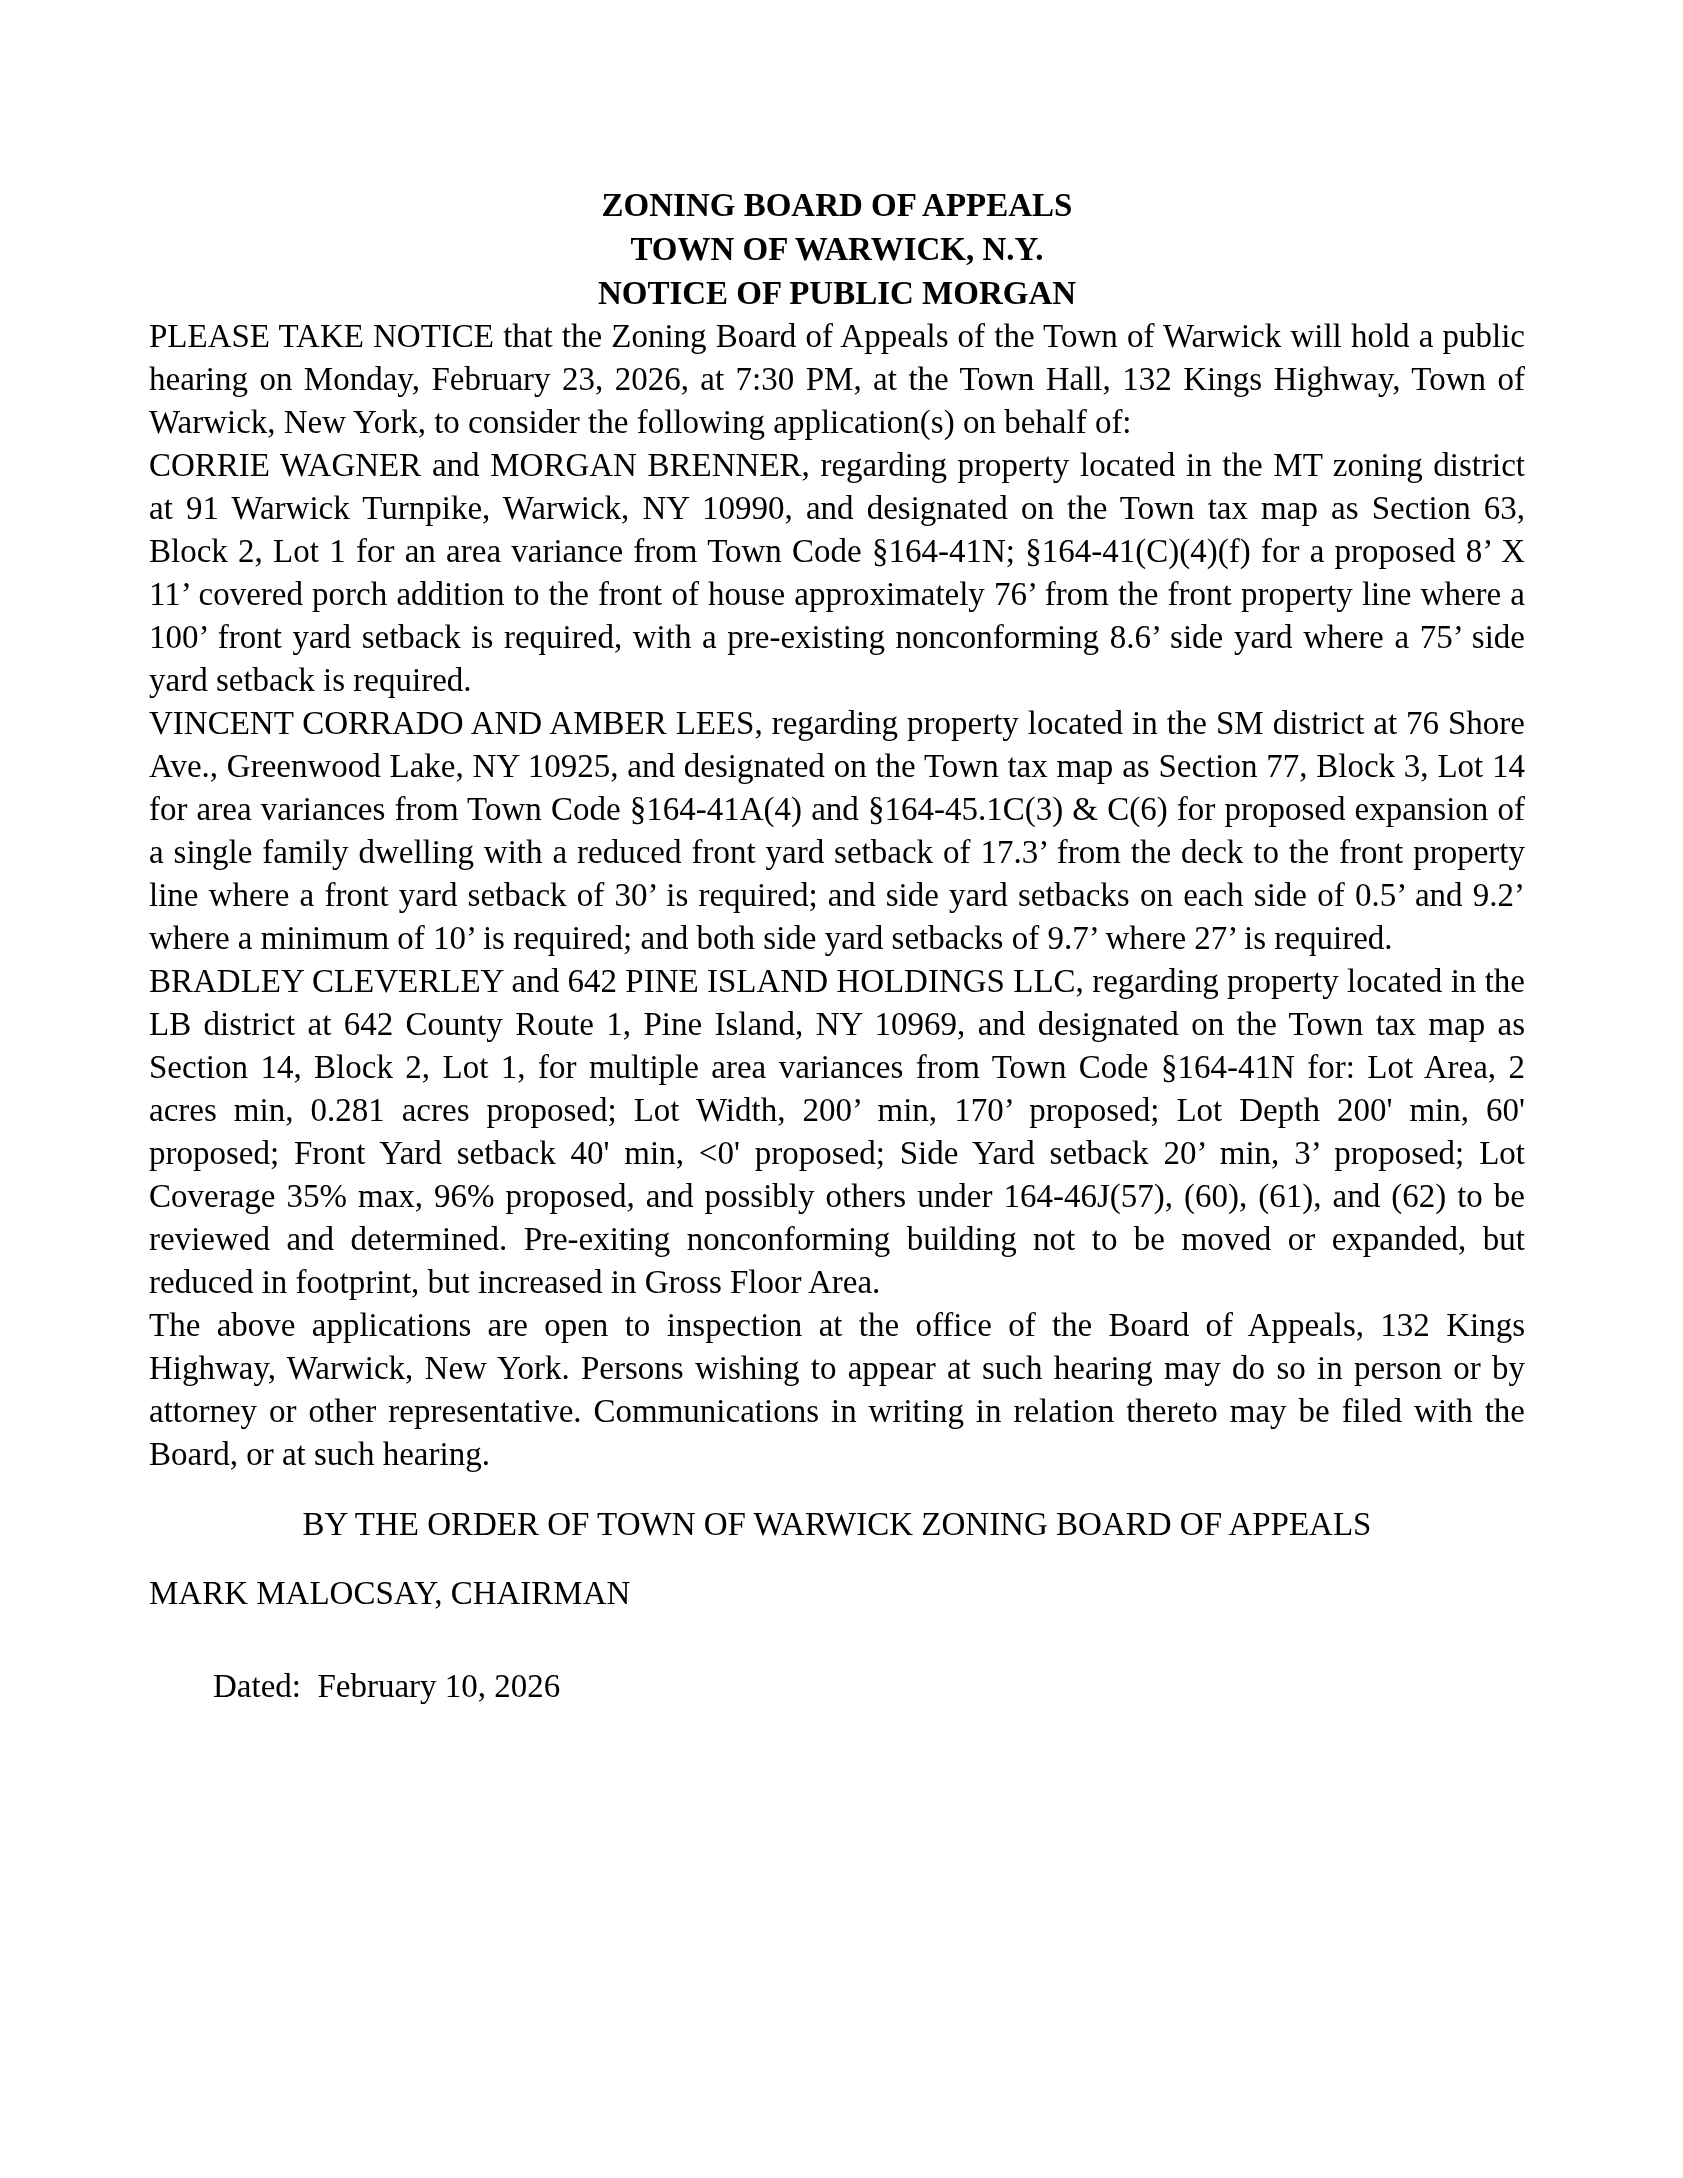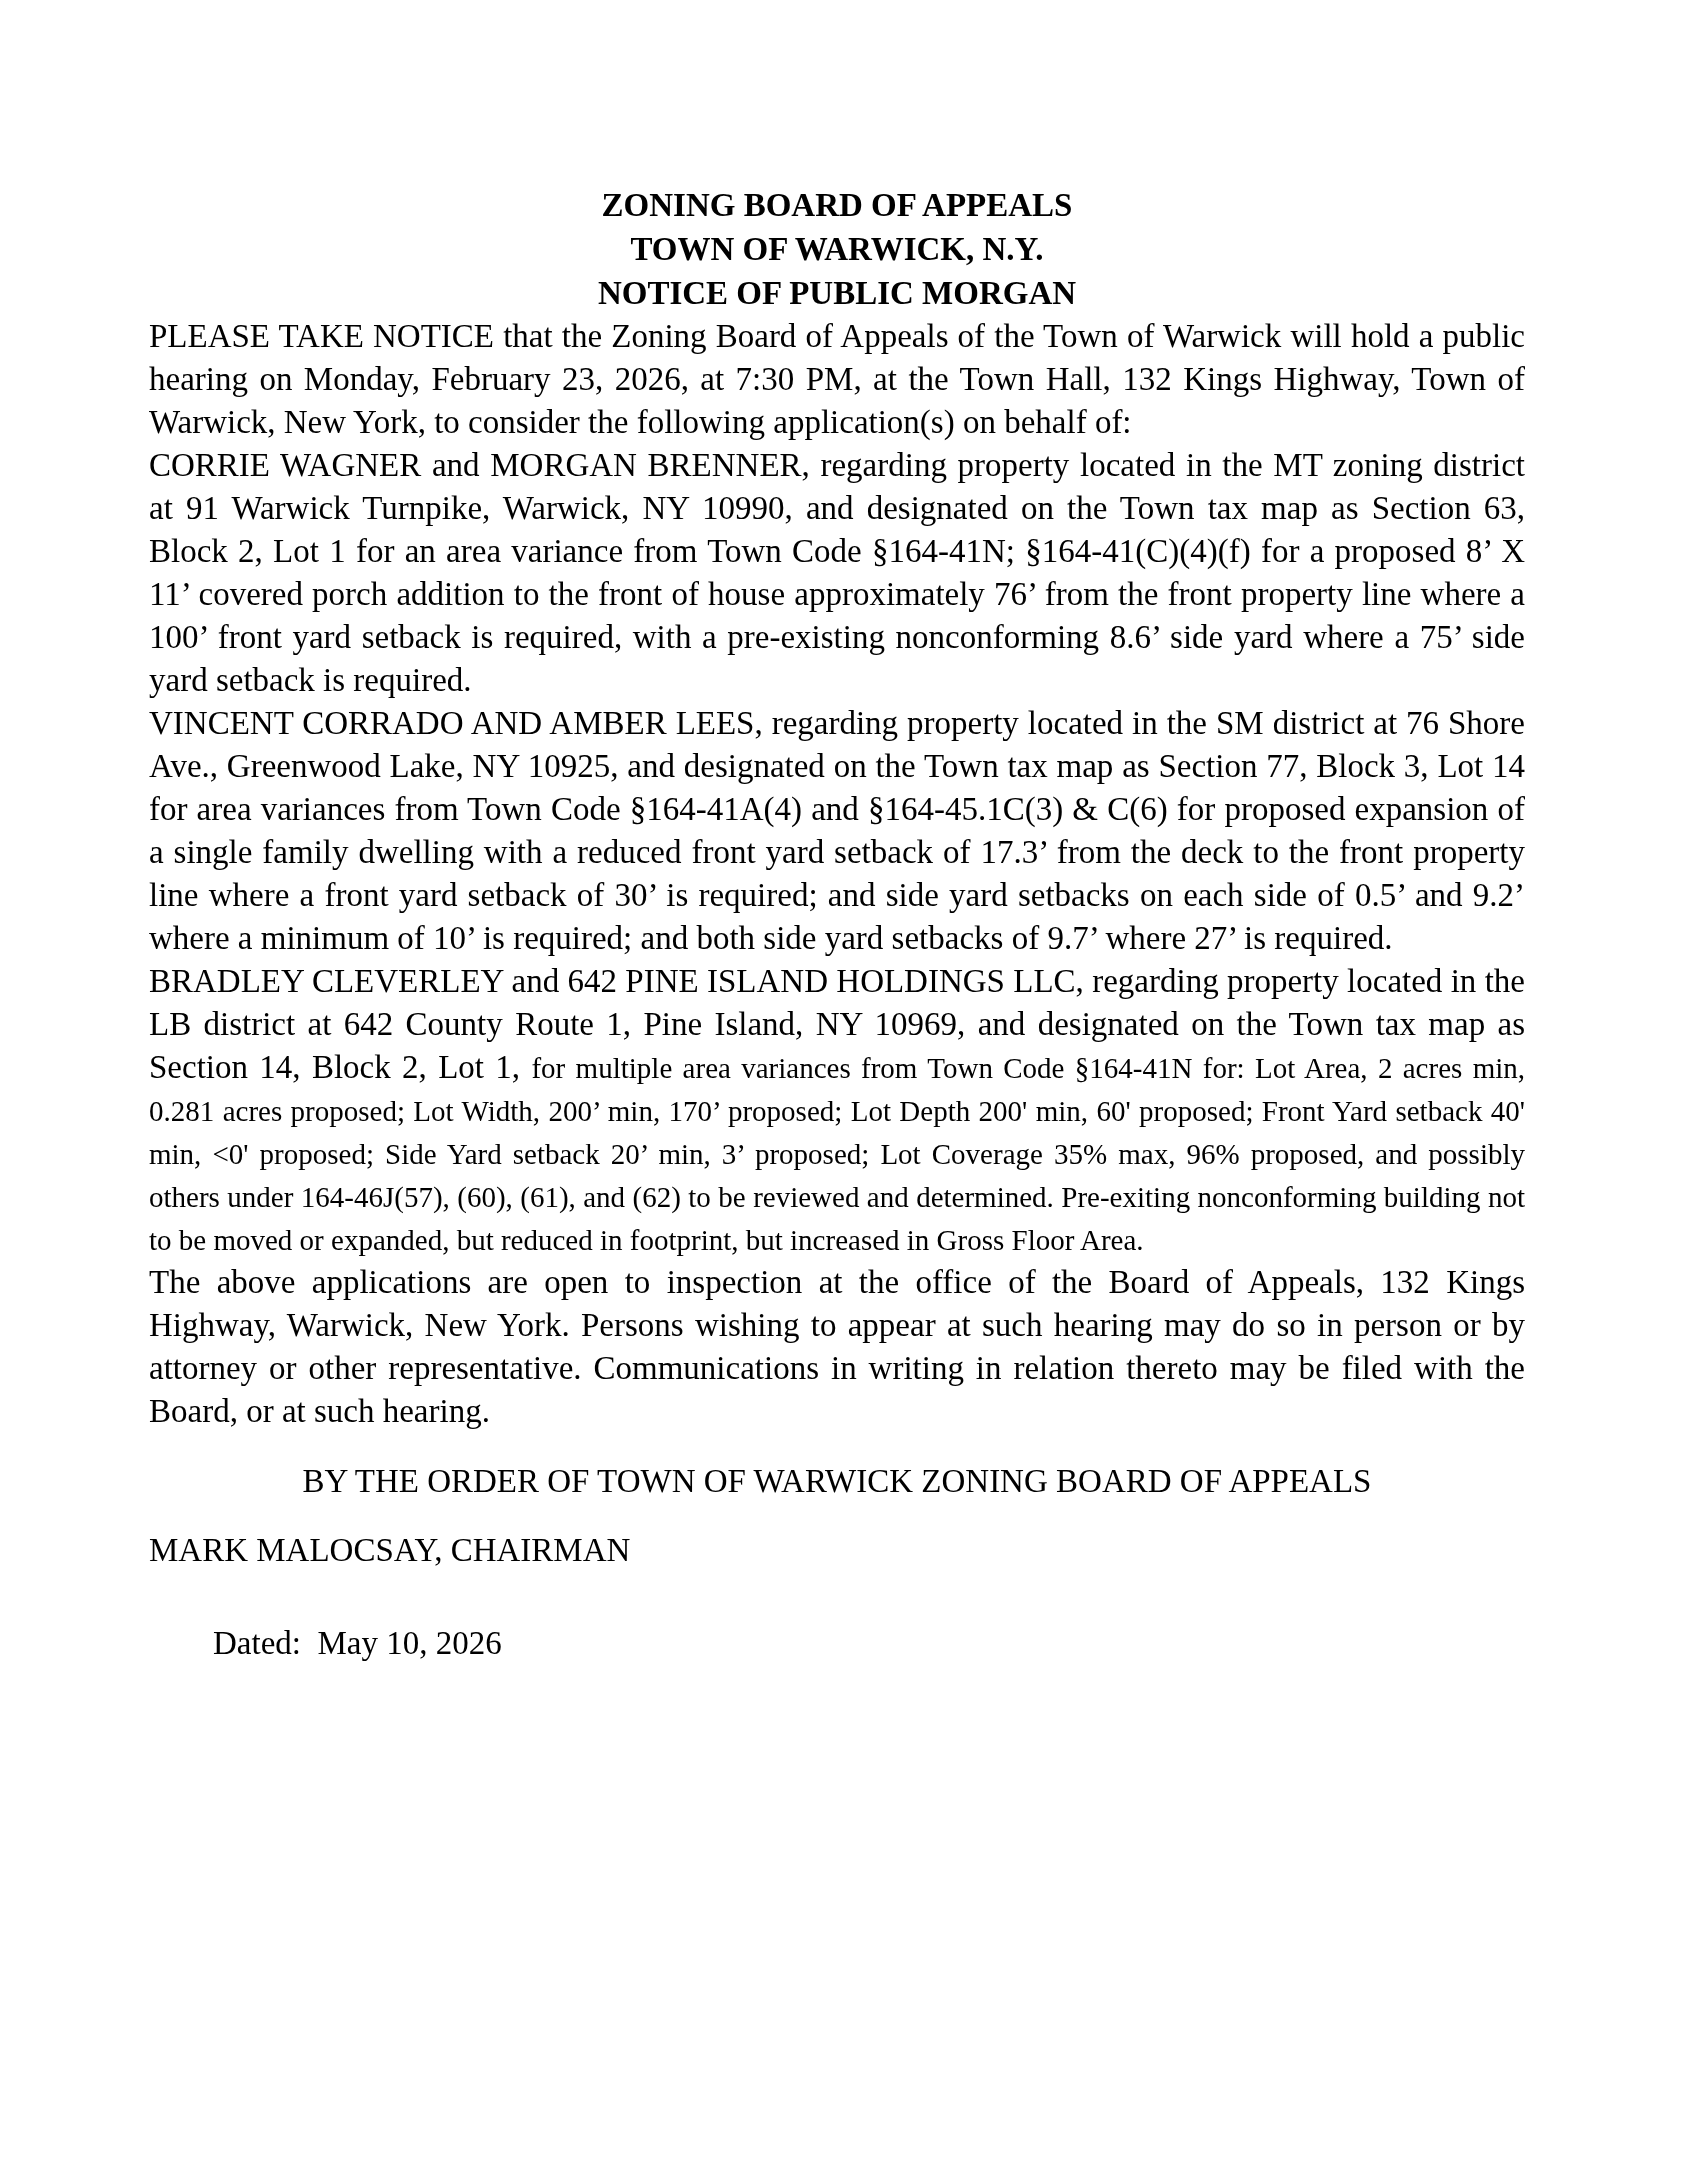--- a/index.html
+++ b/index.html
@@ -29,21 +29,21 @@
     margin: 0;
     text-align: justify;
     line-height: 43px;
   }
   .intro-par   { margin-top: 84px; }
   .app-par-1   { margin-top: 79px; }
   .app-par-2   { margin-top: 34px; }
   .app-par-3   { margin-top: 32px; }
   .inspect-par { margin-top: 40px; }
   .small-text  {
-    font-size: 29px;
+    font-size: 33px;
     line-height: 40px;
   }
   .order-line {
     margin: 27px 0 0 0;
     text-align: center;
     line-height: 43px;
   }
   .chairman-line {
     margin: 26px 0 0 0;
     text-align: left;
@@ -74,16 +74,16 @@
   <p class="body-par app-par-2">VINCENT CORRADO AND AMBER LEES, regarding property located in the SM district at 76 Shore Ave., Greenwood Lake, NY 10925, and designated on the Town tax map as Section 77, Block 3, Lot 14 for area variances from Town Code §164-41A(4) and §164-45.1C(3) &amp; C(6) for proposed expansion of a single family dwelling with a reduced front yard setback of 17.3’ from the deck to the front property line where a front yard setback of 30’ is required; and side yard setbacks on each side of 0.5’ and 9.2’ where a minimum of 10’ is required; and both side yard setbacks of 9.7’ where 27’ is required.</p>
 
   <p class="body-par app-par-3"><span>BRADLEY CLEVERLEY and 642 PINE ISLAND HOLDINGS LLC, regarding property located in the LB district at 642 County Route 1, Pine Island, NY 10969, and designated on the Town tax map as Section 14, Block 2, Lot 1, </span><span class="small-text">for multiple area variances from Town Code §164-41N for: Lot Area, 2 acres min, 0.281 acres proposed; Lot Width, 200’ min, 170’ proposed; Lot Depth 200' min, 60' proposed; Front Yard setback 40' min, &lt;0' proposed; Side Yard setback 20’ min, 3’ proposed; Lot Coverage 35% max, 96% proposed, and possibly others under 164-46J(57), (60), (61), and (62) to be reviewed and determined. Pre-exiting nonconforming building not to be moved or expanded, but reduced in footprint, but increased in Gross Floor Area.</span></p>
 
   <p class="body-par inspect-par">The above applications are open to inspection at the office of the Board of Appeals, 132 Kings Highway, Warwick, New York. Persons wishing to appear at such hearing may do so in person or by attorney or other representative.  Communications in writing in relation thereto may be filed with the Board, or at such hearing.</p>
 
   <p class="order-line">BY THE ORDER OF TOWN OF WARWICK ZONING BOARD OF APPEALS</p>
 
   <p class="chairman-line">MARK MALOCSAY, CHAIRMAN</p>
 
-  <p class="dated-line">Dated:  May 10, 2026</p>
+  <p class="dated-line">Dated:  February 10, 2026</p>
 
 </div>
 
 
 </body></html>

